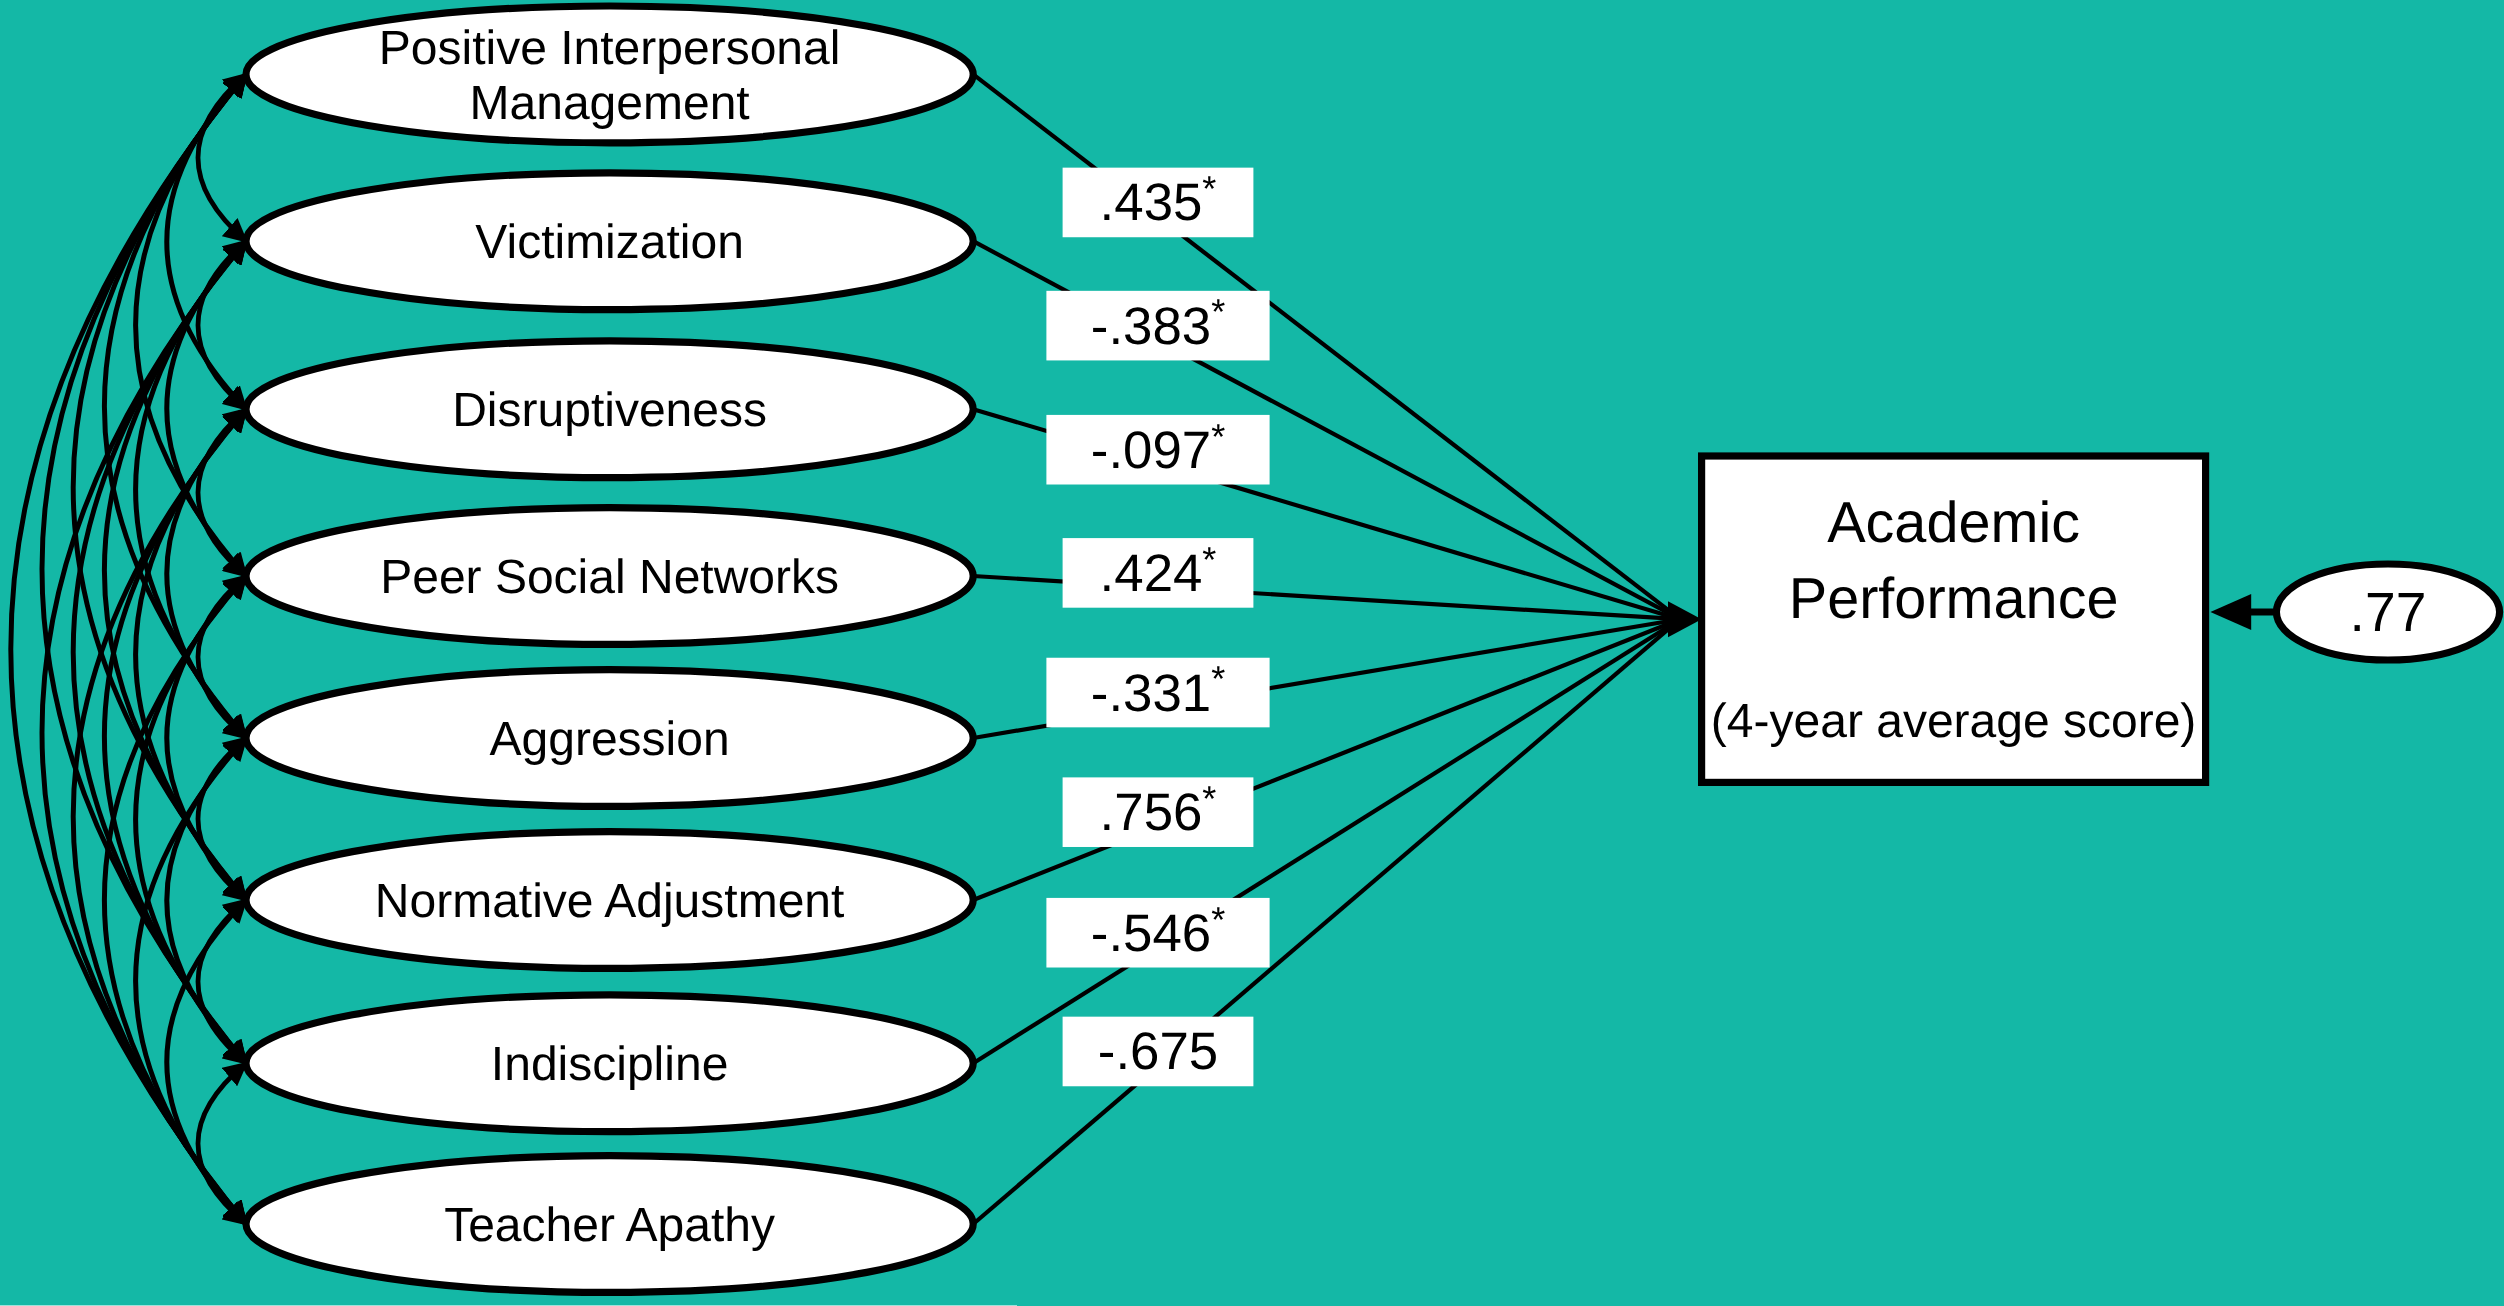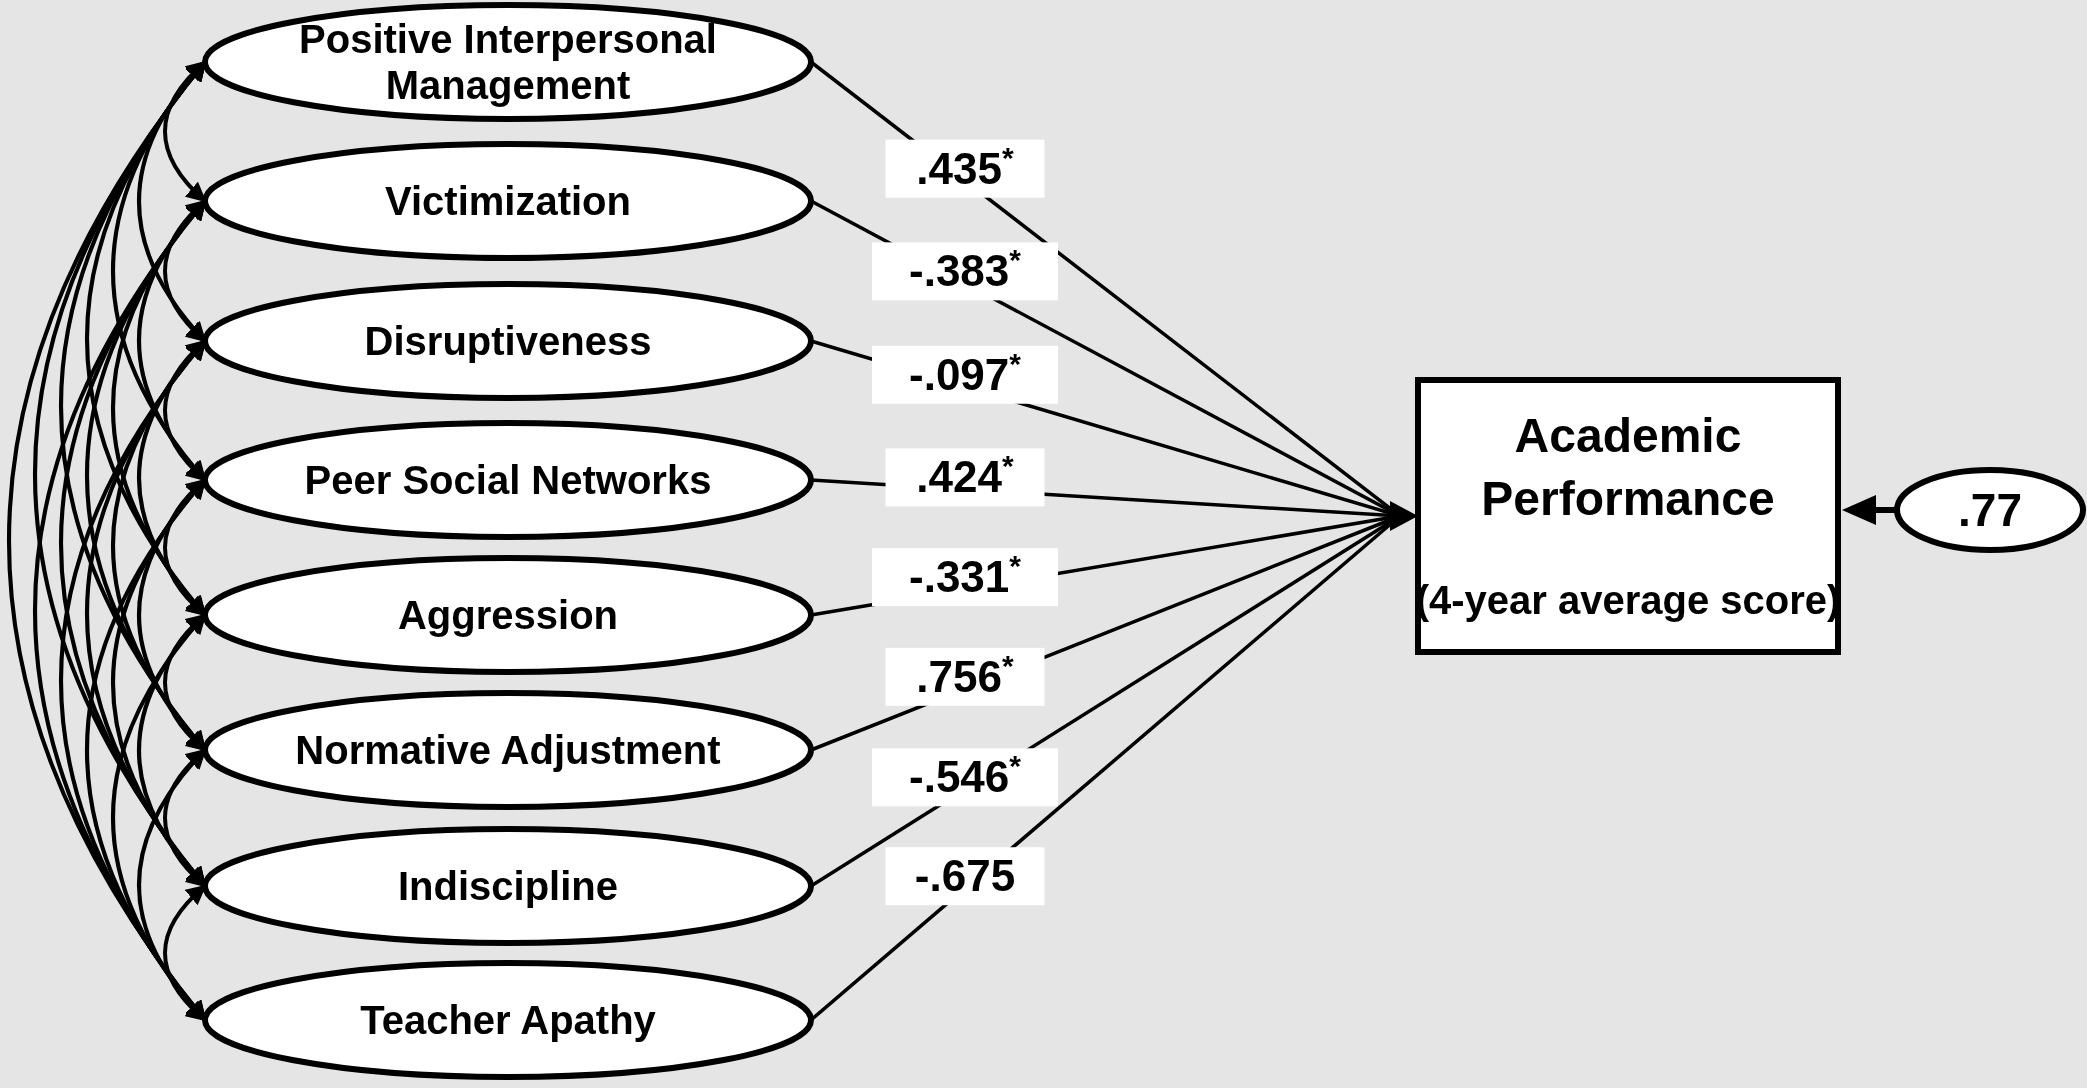--- a/index.html
+++ b/index.html
@@ -3,24 +3,23 @@
 <meta charset="utf-8">
 <style>
   html, body {
     margin: 0;
     padding: 0;
     background: #ffffff;
   }
   .stage {
     width: 2087px;
     height: 1088px;
-    background: #e5e5e5;
+    background: #14b8a6;
     position: relative;
     overflow: hidden;
-    font-weight: bold;
   }
   svg {
     display: block;
   }
   text {
     font-family: "Liberation Sans", "DejaVu Sans", sans-serif;
     fill: #000000;
   }
   .factor-label   { font-size: 40px; }
   .coeff-label    { font-size: 44px; }

